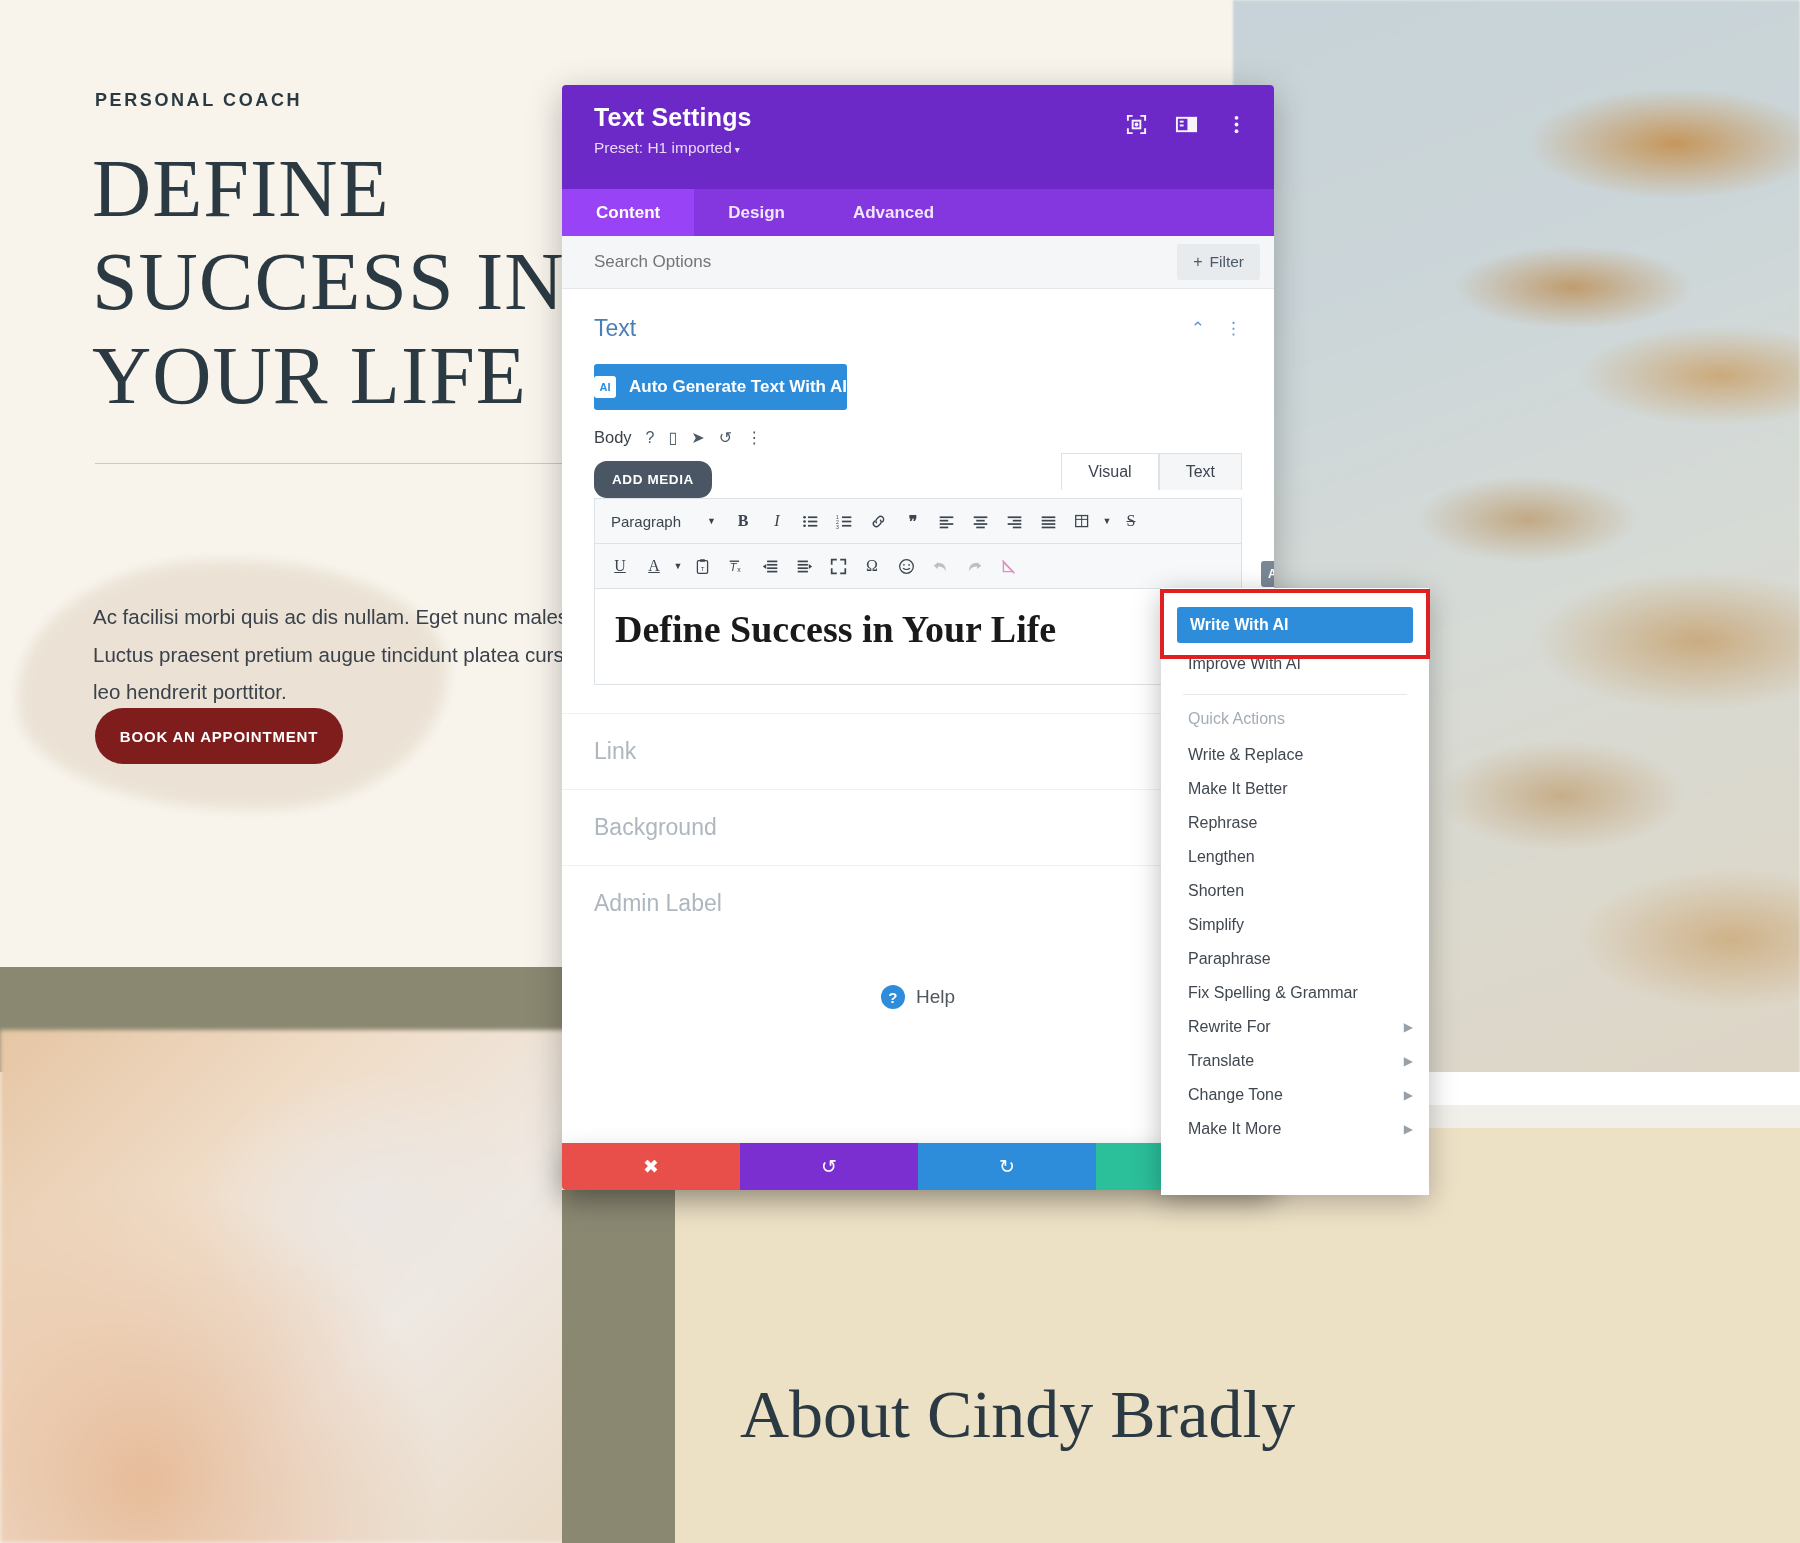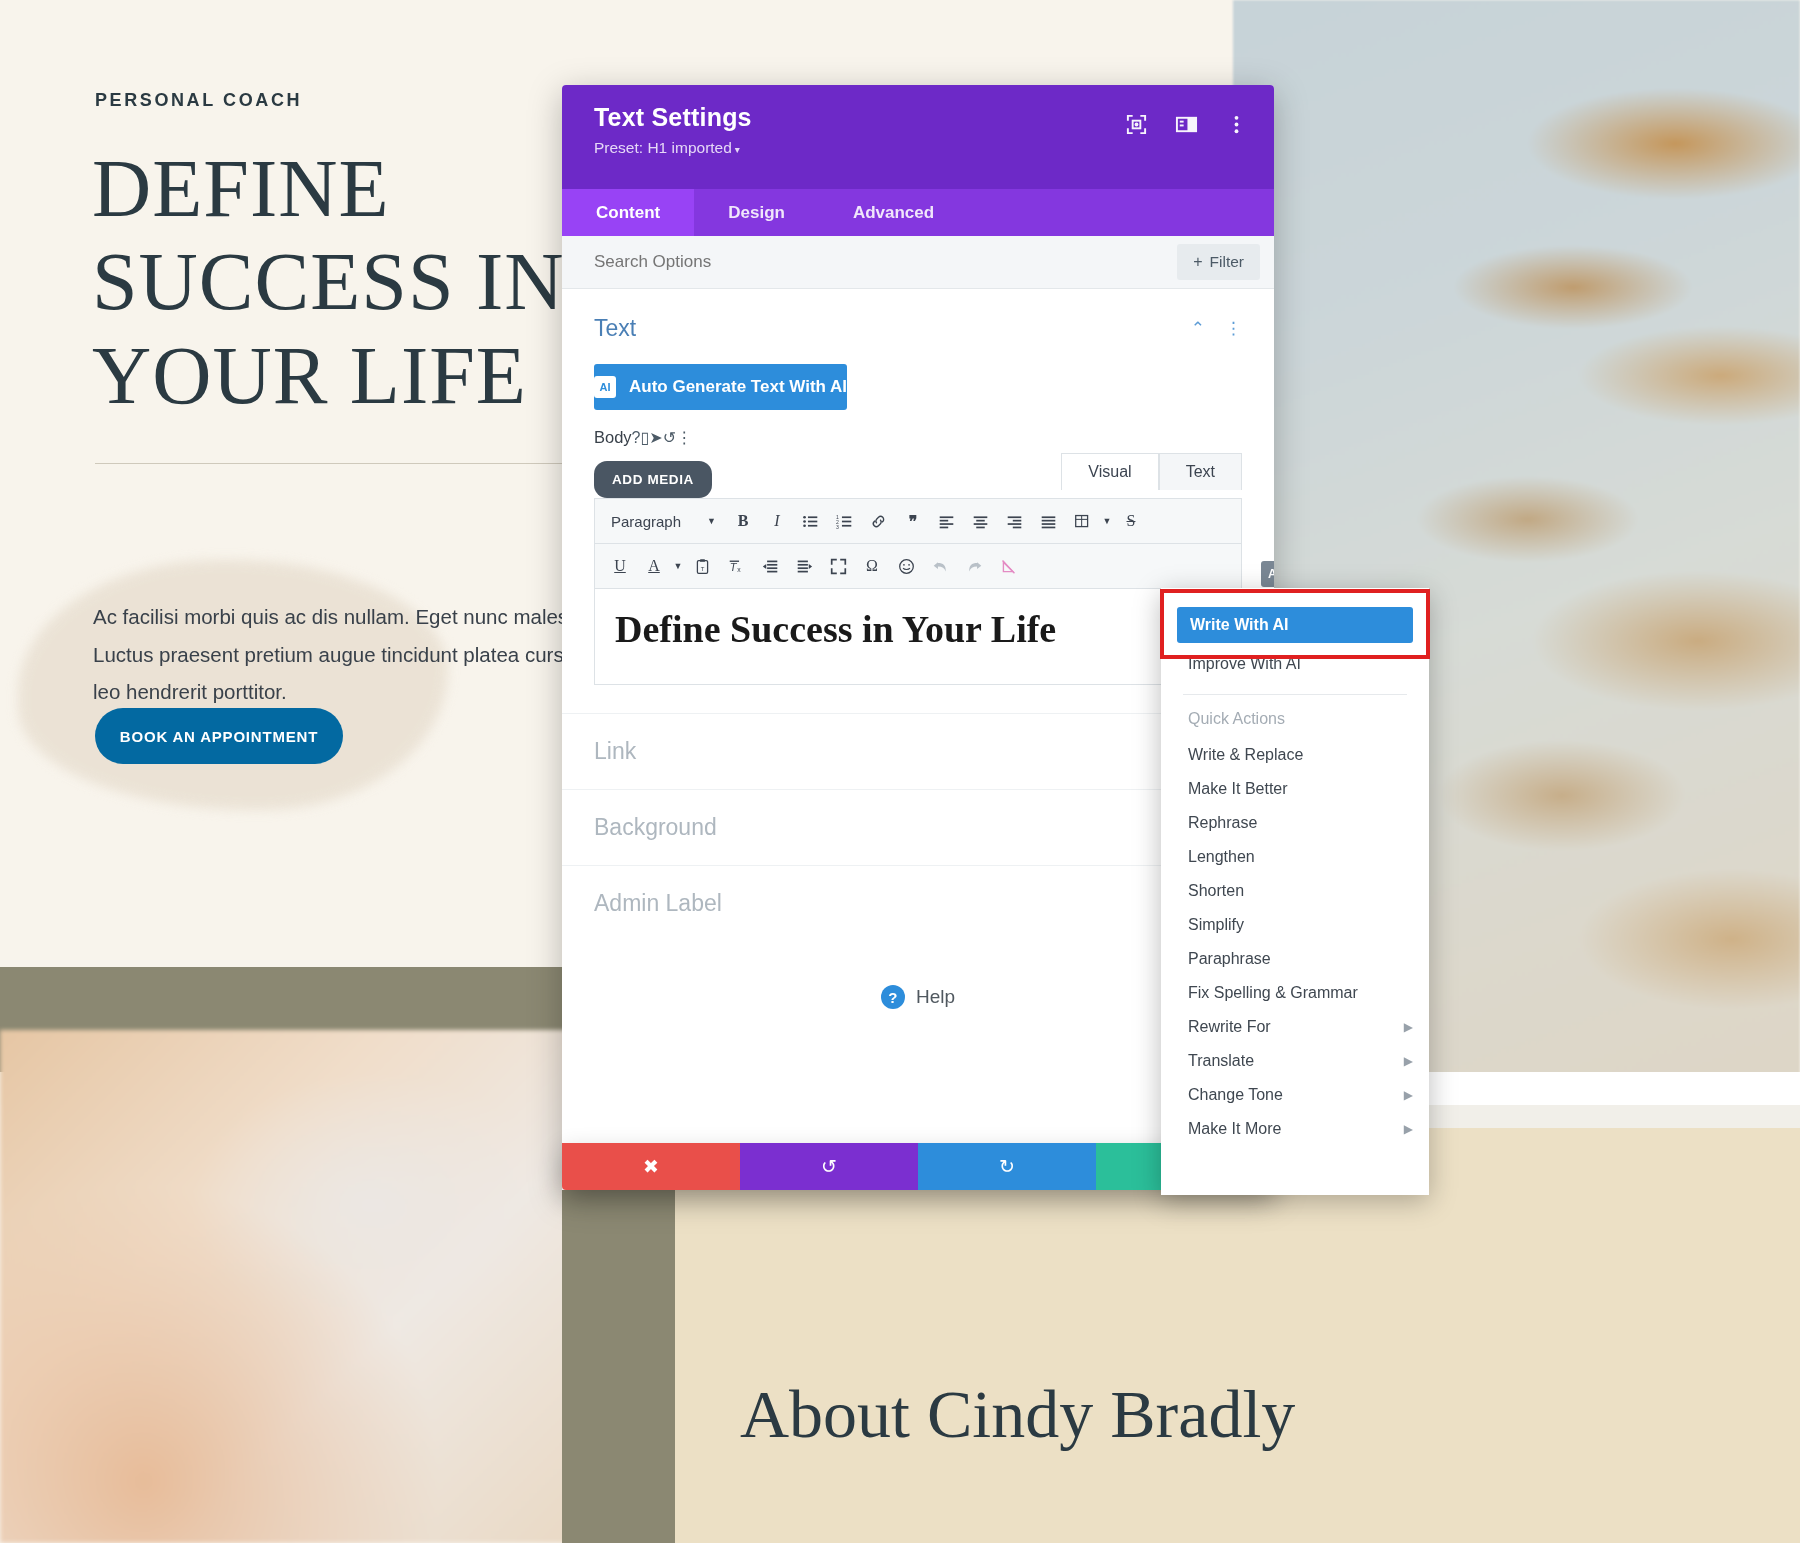--- a/index.html
+++ b/index.html
@@ -51,21 +51,21 @@
     border-radius:48% 52% 44% 56% / 55% 45% 58% 42%;
     filter:blur(6px);
   }
   .hero-body {
     position:absolute; left:93px; top:598px; width:700px;
     font-size:20.5px; line-height:1.84; color:#39414a;
   }
   .hero-cta {
     position:absolute; left:95px; top:708px;
     width:248px; height:56px; border-radius:30px;
-    background:#0369a1; color:#fff; border:none;
+    background:#7f1d1d; color:#fff; border:none;
     font-size:15px; font-weight:bold; letter-spacing:.8px;
     display:flex; align-items:center; justify-content:center; cursor:pointer;
   }
 
   .band-olive {
     position:absolute; left:0; top:967px; width:562px; height:105px;
     background:#8b8872;
   }
   .band-olive2 {
     position:absolute; left:562px; top:1128px; width:113px; height:415px;
@@ -162,21 +162,21 @@
     display:flex; align-items:center; justify-content:center; gap:13px;
     font-size:17px; font-weight:bold; font-family:inherit;
   }
   .ai-badge {
     width:22px; height:22px; border-radius:3px; background:#fff;
     color:#2d8ddb; font-size:11px; font-weight:bold;
     display:flex; align-items:center; justify-content:center;
   }
 
   .body-row {
-    display:flex; align-items:center; 
+    display:flex; align-items:center; gap:14px;
     padding:18px 32px 0 32px; color:#39414a; font-size:16.5px;
   }
   .body-row .ic { color:#4c5a66; cursor:pointer; font-size:16px; line-height:1; }
 
   .addmedia {
     margin:14px 0 0 32px; background:#4a5663; color:#fff; border:none;
     padding:11px 18px; border-radius:13px; font-size:13.5px;
     font-weight:bold; letter-spacing:.6px; cursor:pointer; font-family:inherit;
   }
   .editor-wrap { margin:0 32px; position:relative; }

